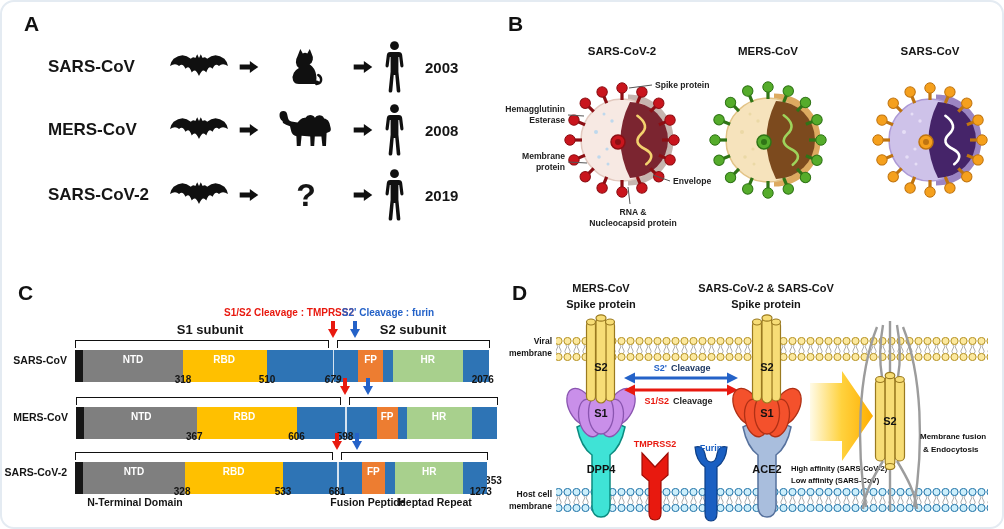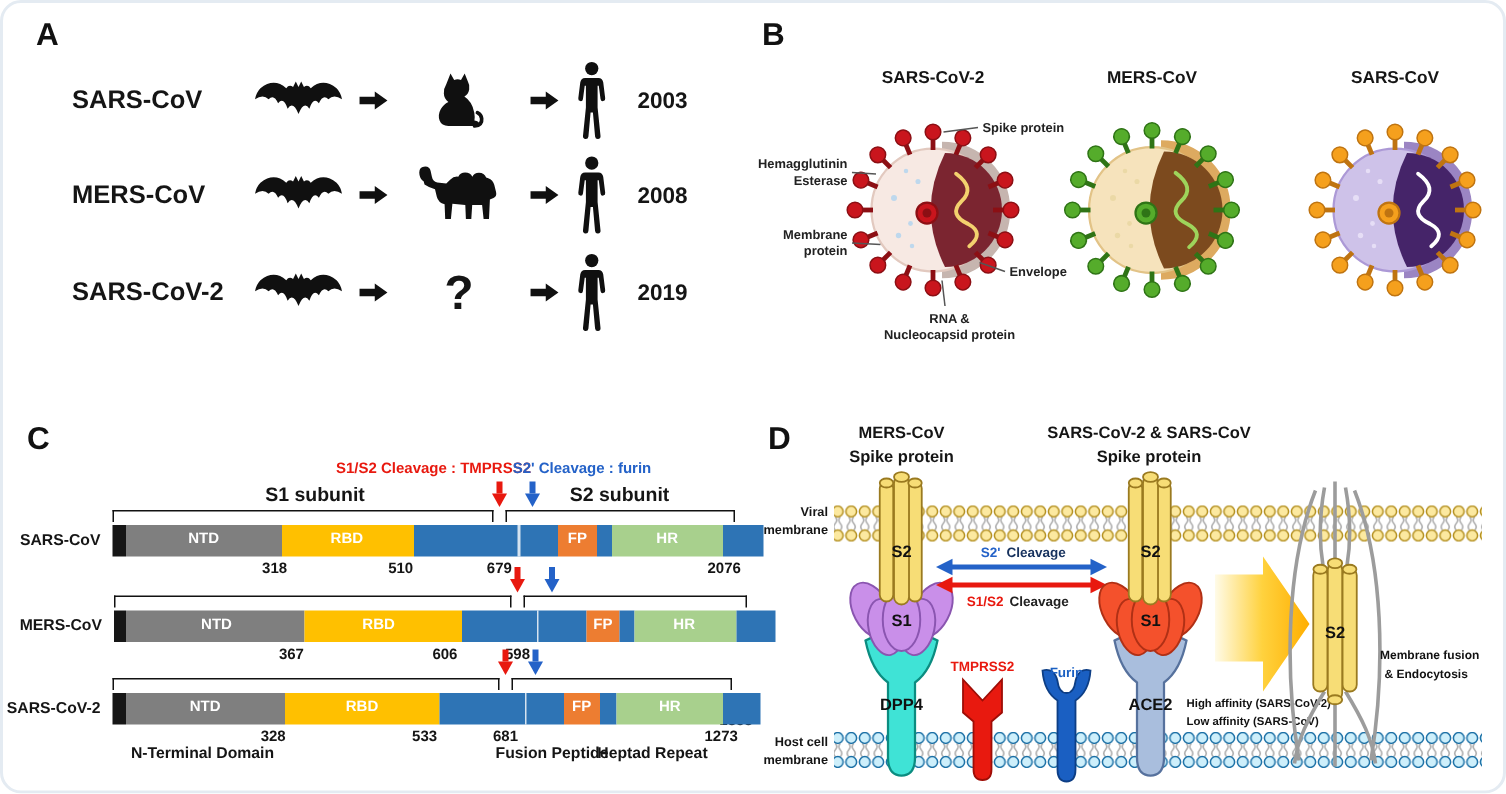--- a/index.html
+++ b/index.html
@@ -20,21 +20,21 @@
   .pb-title{font-size:11.5px;font-weight:700;fill:#151515;text-anchor:middle;}
   .pb-lab{font-size:8.6px;font-weight:700;fill:#222;}
   
   #panel-c{position:absolute;inset:0;}
   .pc-cleave{position:absolute;font-size:10px;font-weight:700;text-align:center;}
   .pc-cleave.red{color:#E8190F;}
   .pc-cleave.blue{color:#2462C8;}
   .pc-sub{position:absolute;font-size:13px;font-weight:700;color:#151515;text-align:center;}
   .pc-name{position:absolute;font-size:10.5px;font-weight:700;color:#151515;text-align:right;}
   .bracket{position:absolute;height:7px;border:1.8px solid #111;border-bottom:none;}
-  .pc-bar{position:absolute;height:21px;padding-left:20px;}
+  .pc-bar{position:absolute;height:32px;}
   .pc-seg{position:absolute;top:0;bottom:0;}
   .pc-div{position:absolute;top:0;bottom:0;width:1.5px;background:rgba(255,255,255,.8);}
   .seg-label{position:absolute;top:4px;transform:translateX(-50%);color:#fff;font-size:10px;font-weight:700;}
   .pc-marker{position:absolute;transform:translateX(-50%);font-size:10px;font-weight:700;color:#151515;}
   .pc-footer{position:absolute;top:496px;font-size:10.5px;font-weight:700;color:#151515;text-align:center;}
   .dna{position:absolute;width:12px;height:17px;transform:translateX(-50%);display:flex;flex-direction:column;align-items:center;}
   .dna-stem{width:3.5px;height:8px;}
   .dna-tip{width:0;height:0;border-left:5.5px solid transparent;border-right:5.5px solid transparent;border-top:9px solid #000;}
   
   .pd-h{font-size:11px;font-weight:700;fill:#151515;text-anchor:middle;}
@@ -405,21 +405,21 @@
         <div class="pc-seg" style="left: 76.8%; width: 16.9%; background: rgb(168, 208, 141);"></div>
         <div class="pc-seg" style="left: 93.7%; width: 6.3%; background: rgb(46, 116, 181);"></div>
         <div class="pc-div" style="left: 62.3%;"></div>
         <div class="seg-label" style="left: 14%;">NTD</div>
         <div class="seg-label" style="left: 36%;">RBD</div>
         <div class="seg-label" style="left: 71.4%;">FP</div>
         <div class="seg-label" style="left: 85.2%;">HR</div>
       </div>
       <div class="pc-marker" style="left: 183.054px; top: 374px;">318</div>
       <div class="pc-marker" style="left: 267.096px; top: 374px;">510</div>
-      <div class="pc-marker" style="left: 332.922px; top: 374px;">679</div>
+      <div class="pc-marker" style="left: 332.922px; top: 374px; font-style: italic;">679</div>
       <div class="pc-marker" style="left: 482.79px; top: 374px;">2076</div>
       <div class="pc-name" style="left: 0px; top: 411px; width: 68px;">MERS-CoV</div>
       <div class="bracket" style="left: 76px; top: 397px; width: 263.019px;"></div>
       <div class="bracket" style="left: 349.019px; top: 397px; width: 146.981px;"></div>
       <div class="dna" style="left: 345.019px; top: 378px;">
         <div class="dna-stem" style="background: rgb(232, 25, 15);"></div>
         <div class="dna-tip" style="border-top-color: rgb(232, 25, 15);"></div>
       </div>
       <div class="dna" style="left: 368.174px; top: 378px;">
         <div class="dna-stem" style="background: rgb(36, 98, 200);"></div>

